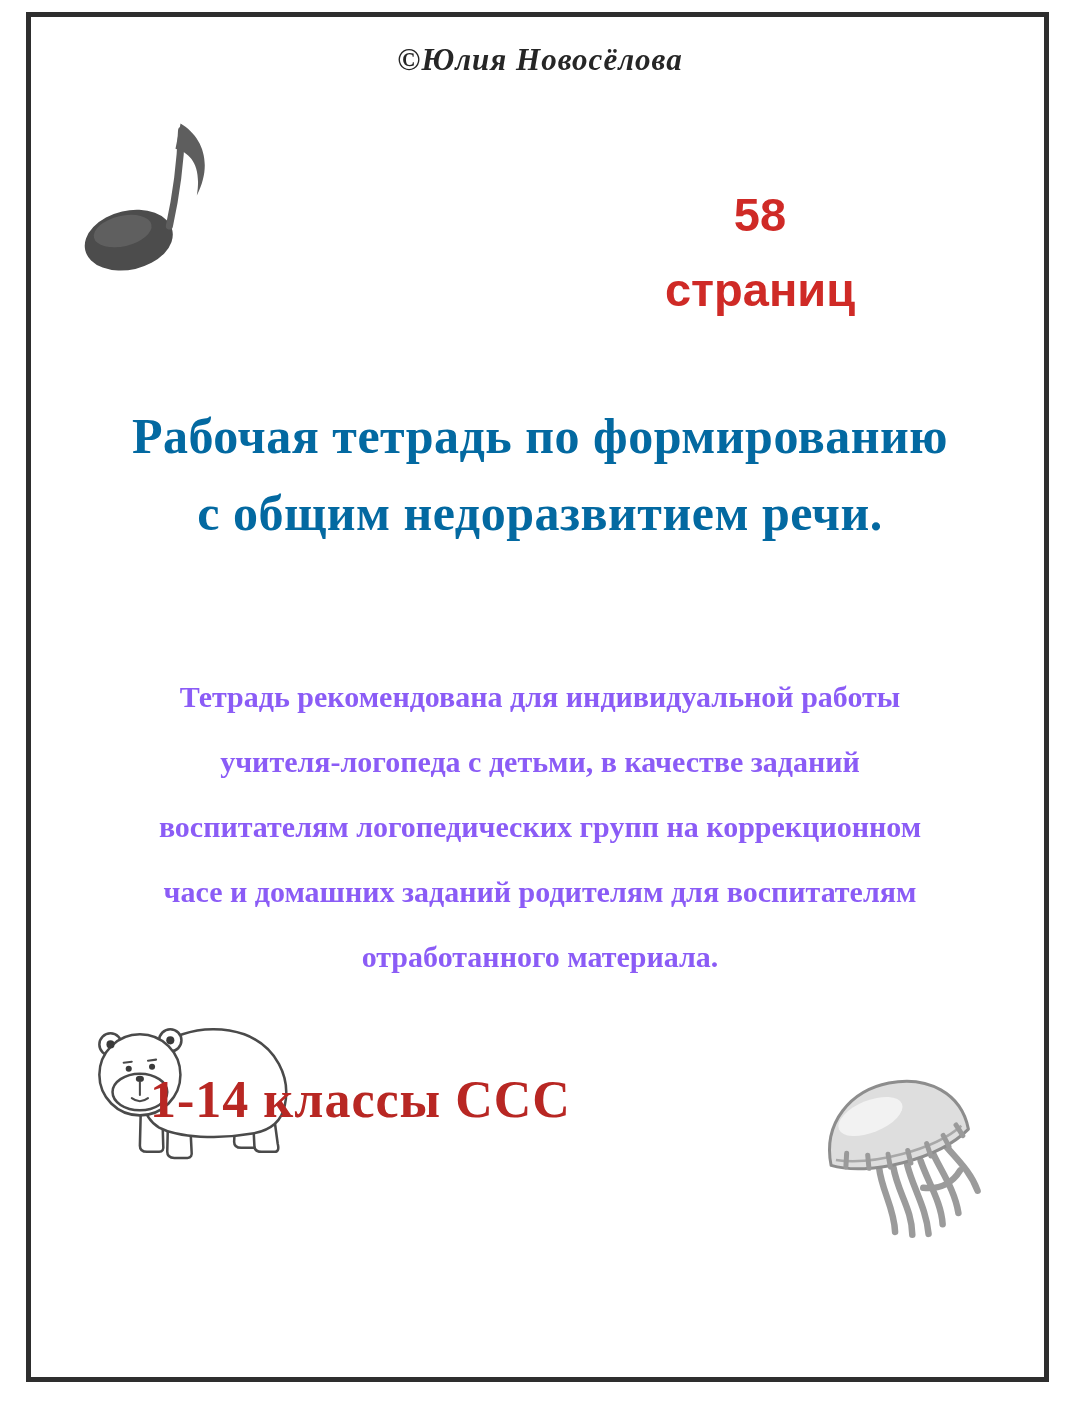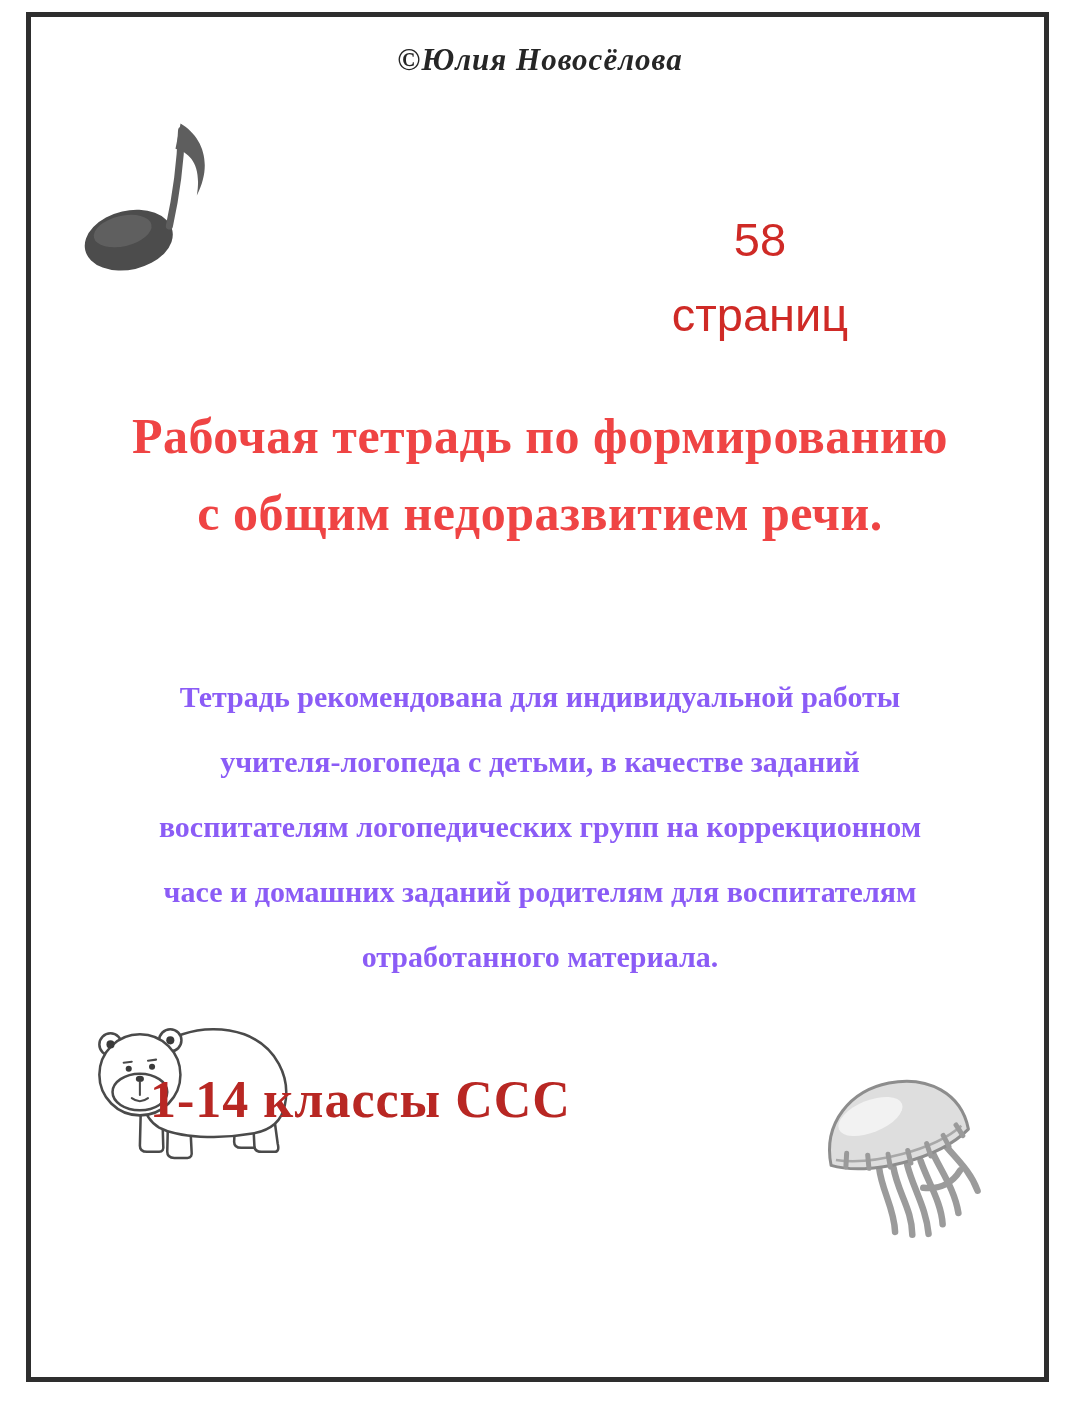--- a/index.html
+++ b/index.html
@@ -29,38 +29,38 @@
     letter-spacing: 1px;
     color: #262626;
   }
   .music-note {
     position: absolute;
     left: 78px; top: 110px;
     width: 132px; height: 168px;
   }
   .pages-badge {
     position: absolute;
-    left: 555px; top: 202px;
+    left: 555px; top: 177px;
     width: 410px;
     text-align: center;
     font-family: "Liberation Sans", "DejaVu Sans", sans-serif;
-    font-weight: normal;
+    font-weight: bold;
     color: #cf2a26;
     font-size: 47px;
     line-height: 75px;
   }
   .main-title {
     position: absolute;
     left: 0; top: 398px;
     width: 1080px;
     text-align: center;
     font-size: 50px;
     line-height: 77px;
     font-weight: bold;
-    color: #ef4444;
+    color: #0369a1;
     letter-spacing: 0.5px;
   }
   .description {
     position: absolute;
     left: 40px; top: 664px;
     width: 1000px;
     text-align: center;
     font-size: 30px;
     line-height: 65px;
     font-weight: bold;

